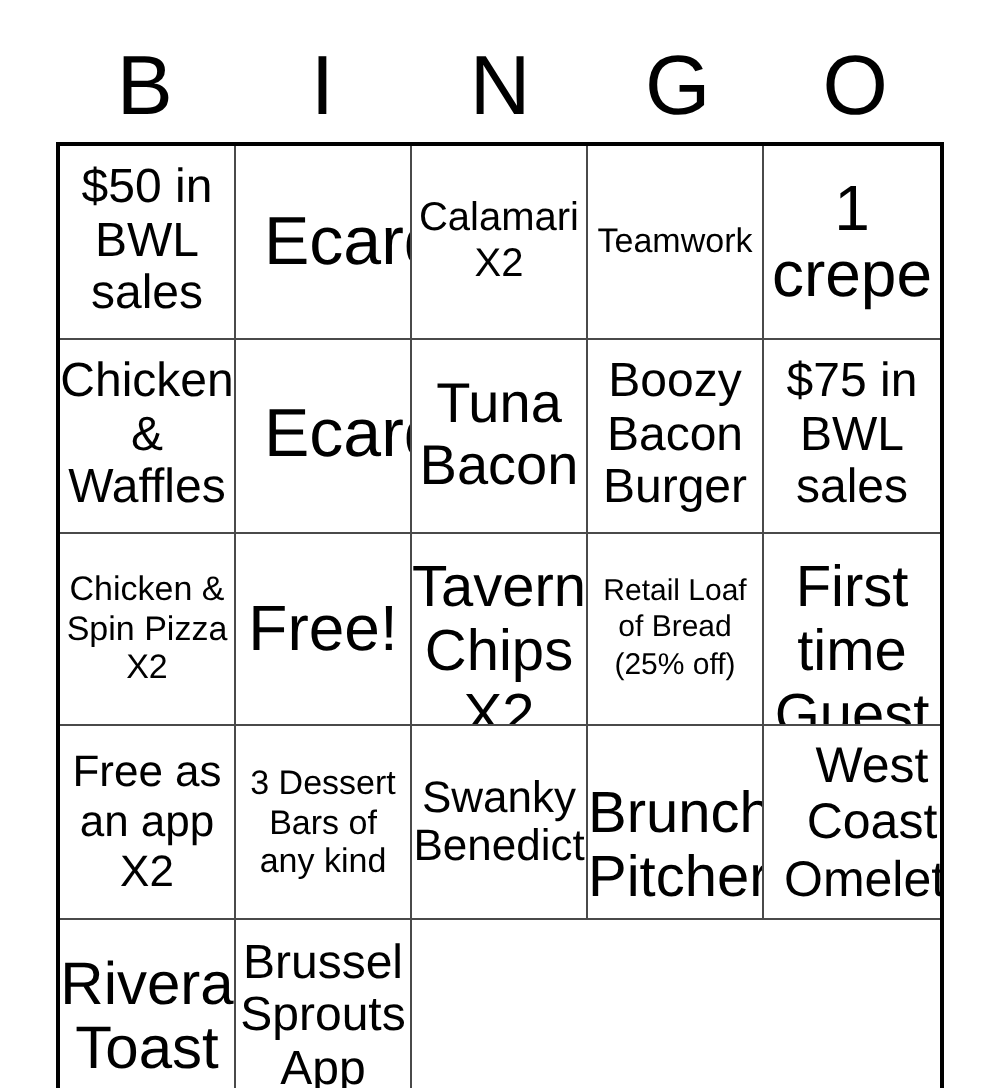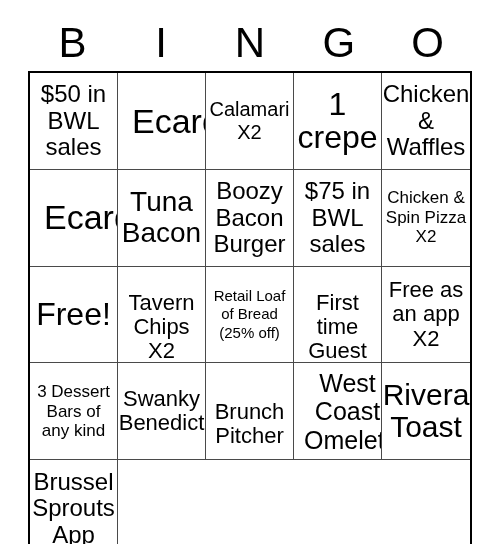--- a/index.html
+++ b/index.html
@@ -81,21 +81,21 @@
     white-space: normal;
     word-break: normal;
     padding: 0 1px;
   }
   .fs-15 { font-size: 15px; line-height: 1.22; }
   .fs-17 { font-size: 17px; line-height: 1.15; }
   .fs-19 { font-size: 25px; line-height: 1.14; margin-left: 20px; }
   .fs-20 { font-size: 20px; line-height: 1.14; }
   .fs-22 { font-size: 22px; line-height: 1.12; }
   .fs-24 { font-size: 24px; line-height: 1.10; }
-  .fs-26 { font-size: 22px; line-height: 1.10; margin-top: 25px; }
+  .fs-26 { font-size: 29px; line-height: 1.10; margin-top: 25px; }
   .fs-28 { font-size: 28px; line-height: 1.08; }
   .fs-30 { font-size: 30px; line-height: 1.06; }
   .fs-32 { font-size: 32px; line-height: 1.04; }
   .fs-34 { font-size: 34px; line-height: 1.02; margin-left: 28px; }
 
   .nowrap { white-space: nowrap; }
 </style>
 </head>
 <body>
 
@@ -111,20 +111,23 @@
 
   <div id="grid">
     <div class="cell">
         <span class="cell-text fs-24">$50 in BWL sales</span>
       </div>
     <div class="cell">
         <span class="cell-text fs-34">Ecard</span>
       </div>
     <div class="cell">
         <span class="cell-text fs-20">Calamari X2</span>
+      </div>
+    <div class="cell">
+        <span class="cell-text fs-17">Teamwork</span>
       </div>
     <div class="cell">
         <span class="cell-text fs-32">1 crepe</span>
       </div>
 
     <div class="cell">
         <span class="cell-text fs-24">Chicken &amp; Waffles</span>
       </div>
     <div class="cell">
         <span class="cell-text fs-34">Ecard</span>

